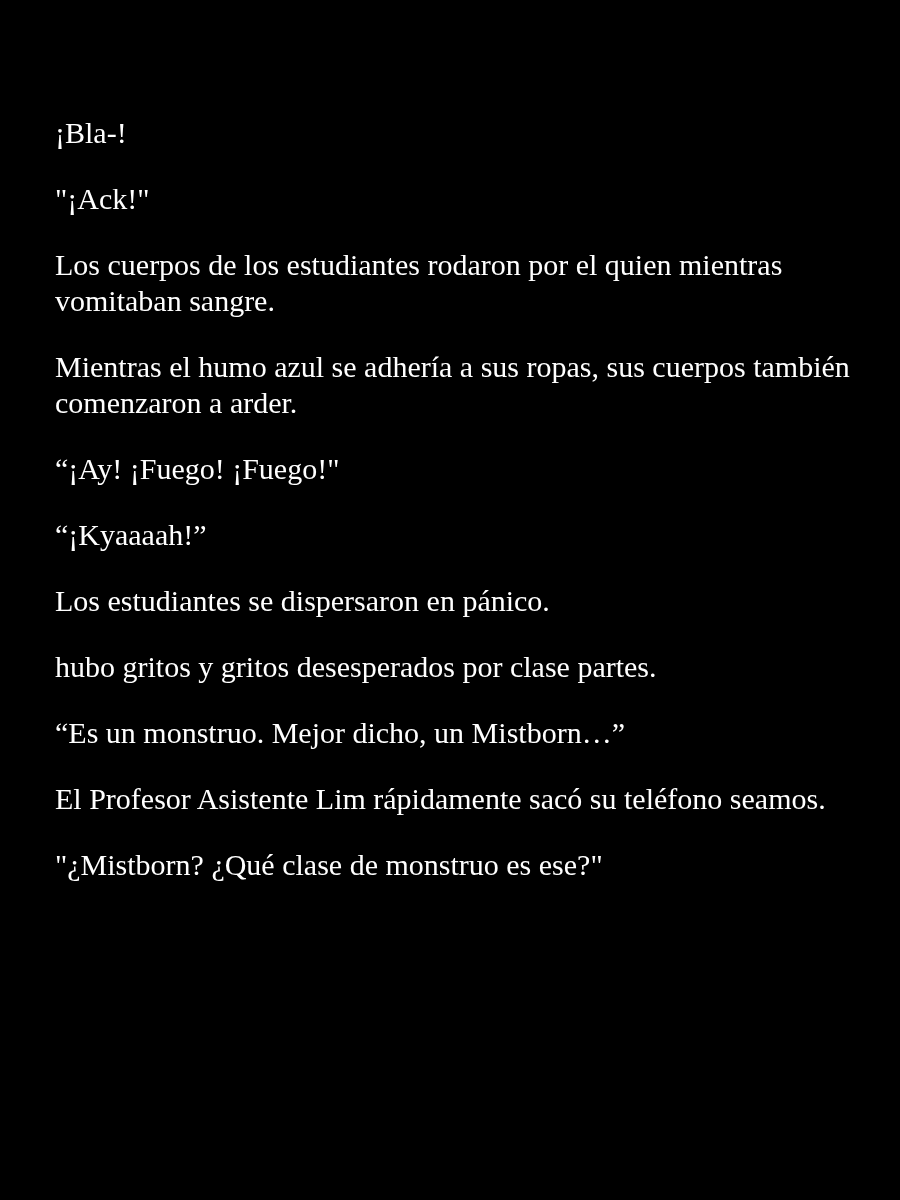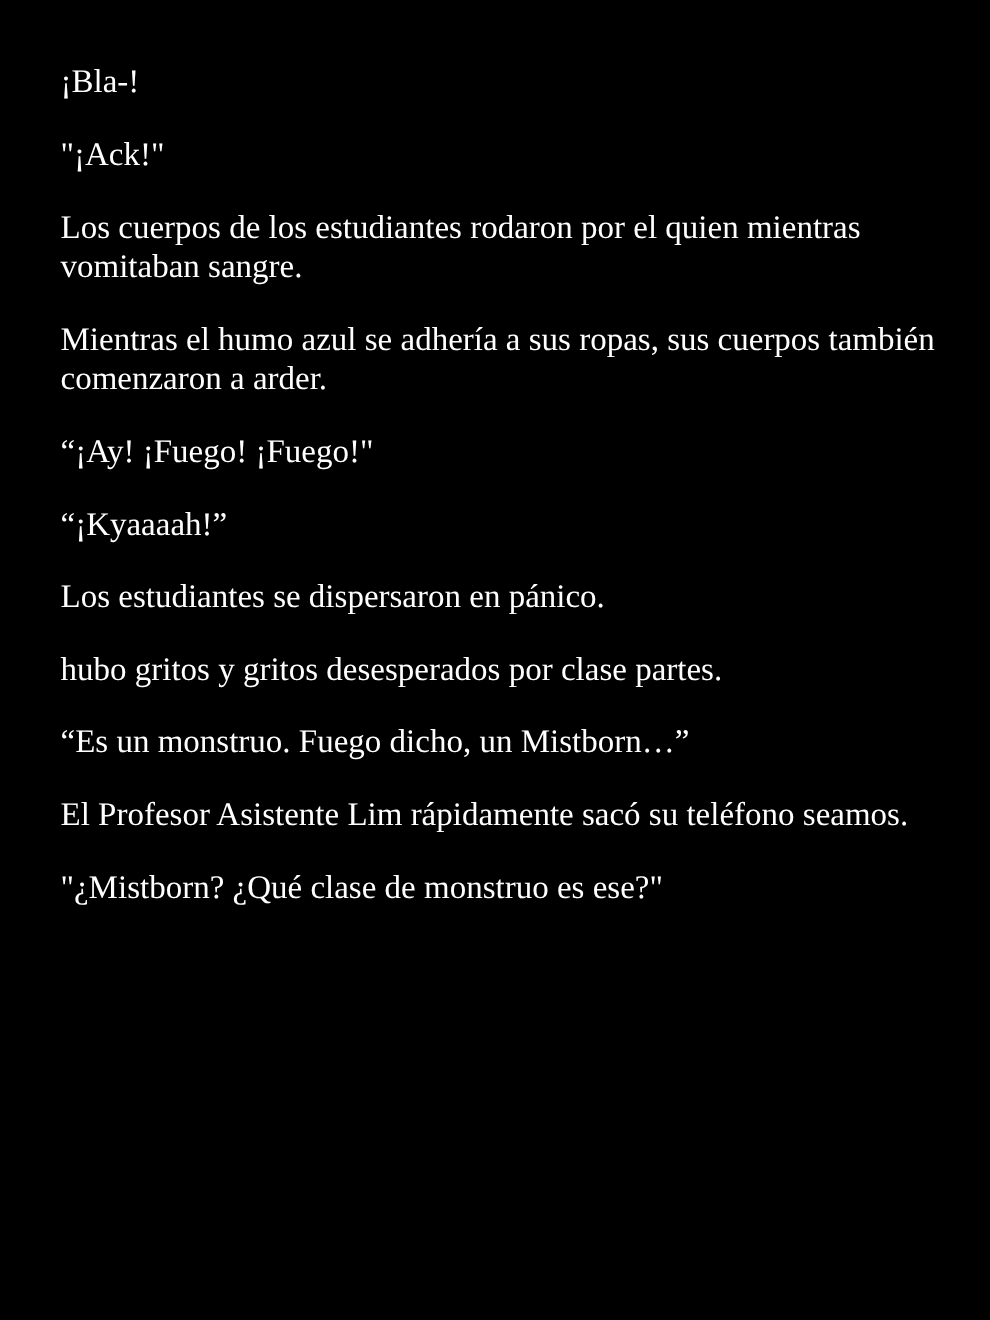--- a/index.html
+++ b/index.html
@@ -9,21 +9,21 @@
   body {
     width: 900px;
     height: 1200px;
     background: #000000;
     overflow: hidden;
   }
   .reader-page {
     box-sizing: border-box;
     width: 801px;
     height: 1200px;
-    padding: 57px 45px 0 55px;
+    padding: 115px 45px 0 55px;
     background: #000000;
   }
   .text-column {
     width: 800px;
   }
   .text-column p {
     margin: 0 0 30px 0;
     font-family: "Liberation Serif", "DejaVu Serif", serif;
     font-size: 30px;
     line-height: 36px;
@@ -39,17 +39,17 @@
 <div class="reader-page">
   <div class="text-column">
     <p>¡Bla-!</p>
     <p>"¡Ack!"</p>
     <p>Los cuerpos de los estudiantes rodaron por el quien mientras vomitaban sangre.</p>
     <p>Mientras el humo azul se adhería a sus ropas, sus cuerpos también comenzaron a arder.</p>
     <p>“¡Ay! ¡Fuego! ¡Fuego!"</p>
     <p>“¡Kyaaaah!”</p>
     <p>Los estudiantes se dispersaron en pánico.</p>
     <p>hubo gritos y gritos desesperados por clase partes.</p>
-    <p>“Es un monstruo. Fuego dicho, un Mistborn…”</p>
+    <p>“Es un monstruo. Mejor dicho, un Mistborn…”</p>
     <p>El Profesor Asistente Lim rápidamente sacó su teléfono seamos.</p>
     <p>"¿Mistborn? ¿Qué clase de monstruo es ese?"</p>
   </div>
 </div>
 
 </body></html>

